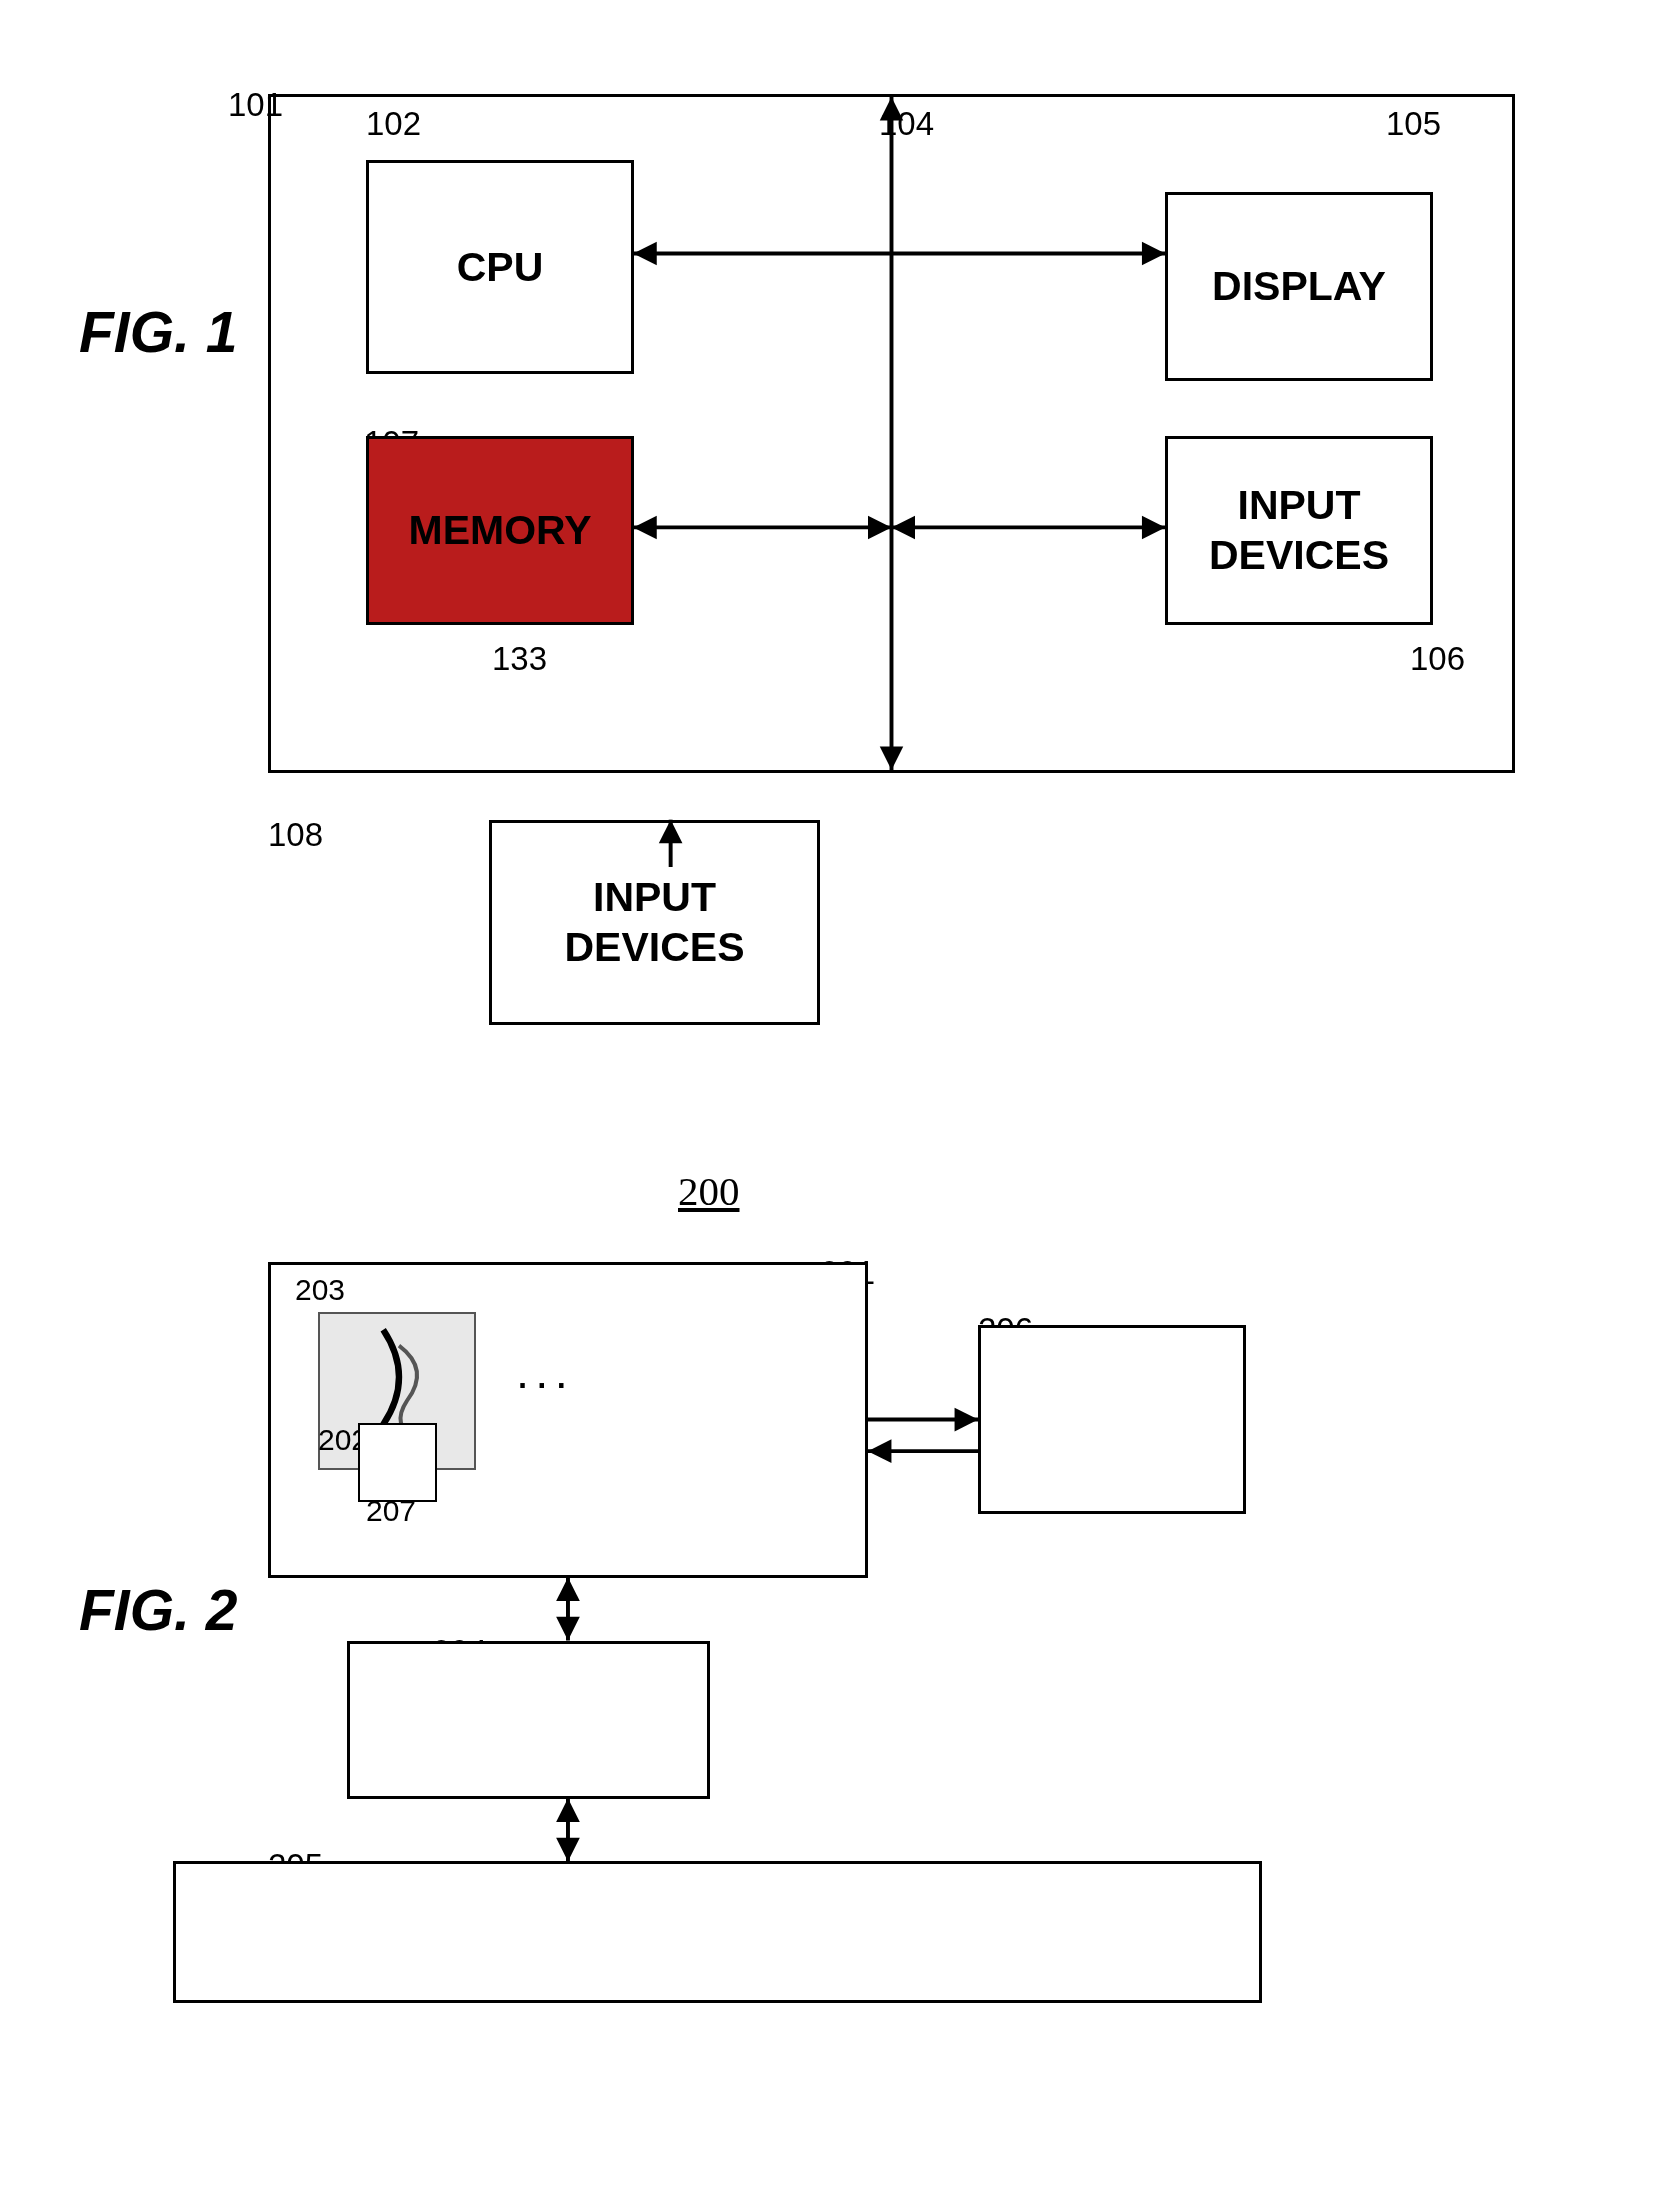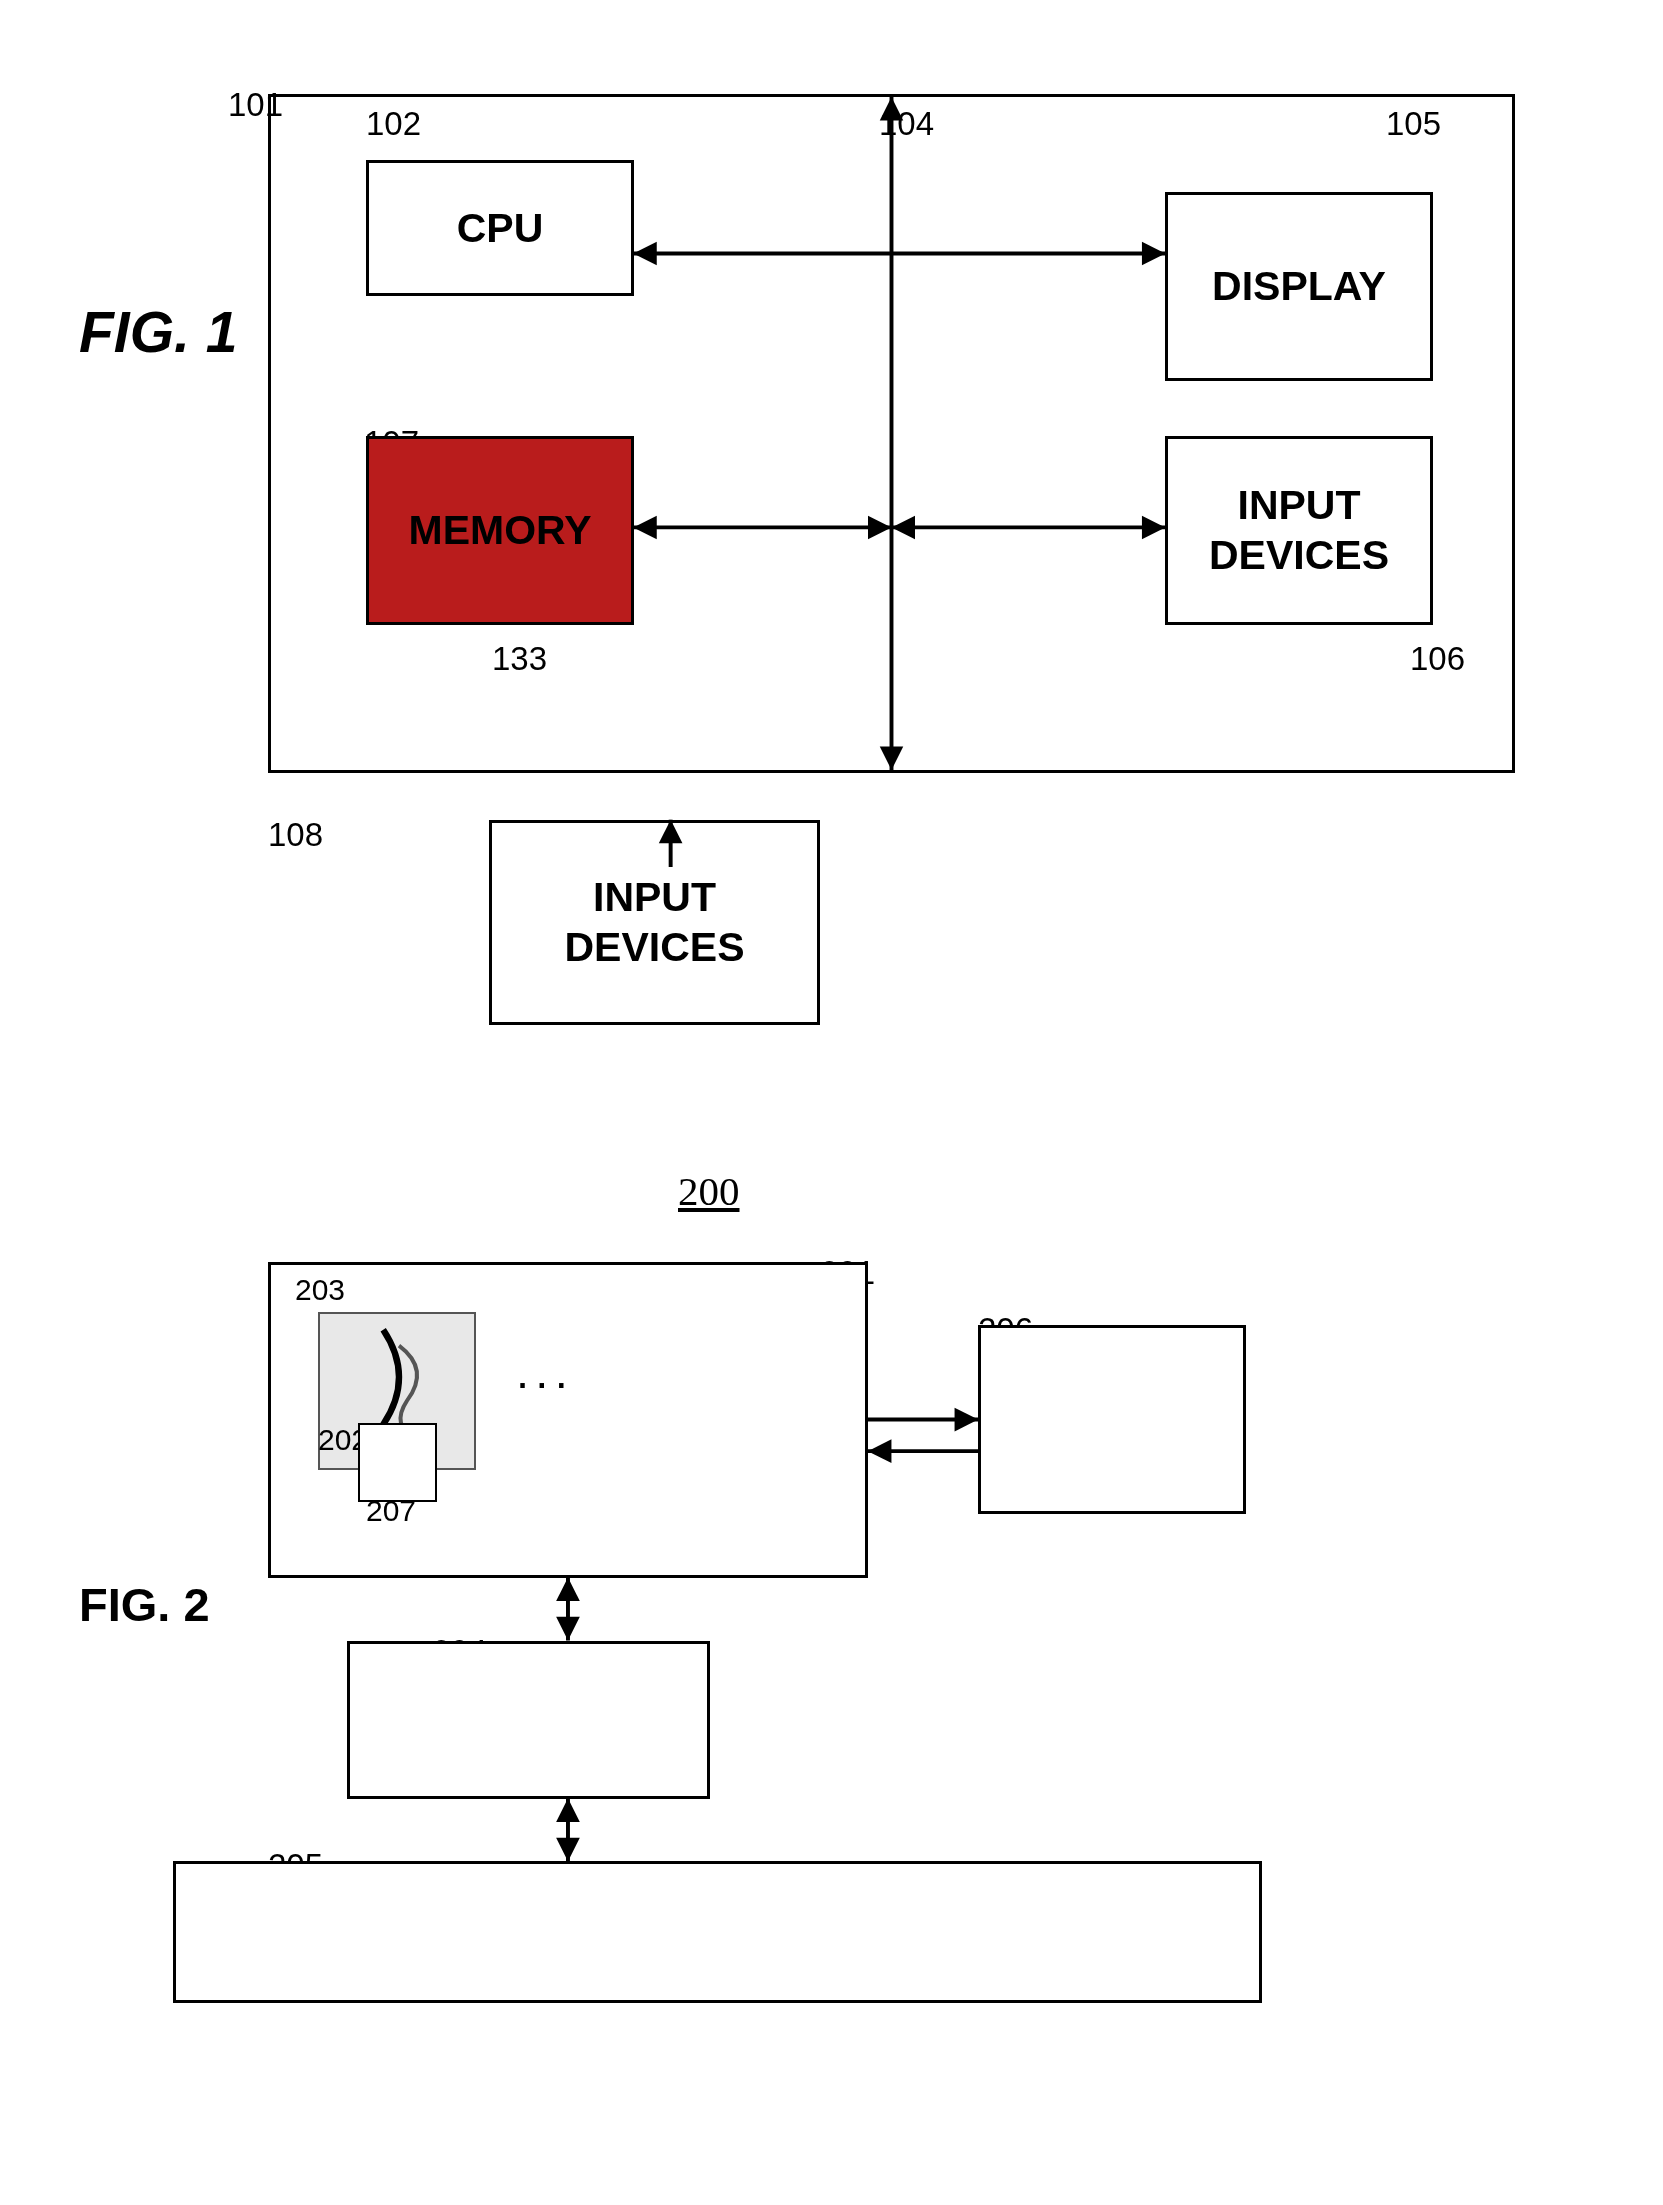--- a/index.html
+++ b/index.html
@@ -50,21 +50,21 @@
       font-size: 33px;
       font-weight: normal;
     }
 
     
     .cpu-box {
       position: absolute;
       left: 95px;
       top: 63px;
       width: 268px;
-      height: 136px;
+      height: 214px;
       border: 3.2px solid #000;
       display: flex;
       align-items: center;
       justify-content: center;
       font-size: 41px;
       font-weight: bold;
       background: #fff;
     }
 
     
@@ -155,22 +155,23 @@
     .fig2-container {
       position: relative;
       width: 100%;
       margin-top: 63px;
     }
 
     .fig2-label {
       position: absolute;
       left: 32px;
       top: 331px;
-      font-size: 47px;
-      font-weight: bold;
+      font-size: 57px;
+      font-weight: bold;
+      font-style: italic;
     }
 
     
     .browser-box {
       position: absolute;
       left: 221px;
       top: 16px;
       width: 600px;
       height: 316px;
       border: 3.2px solid #000;

